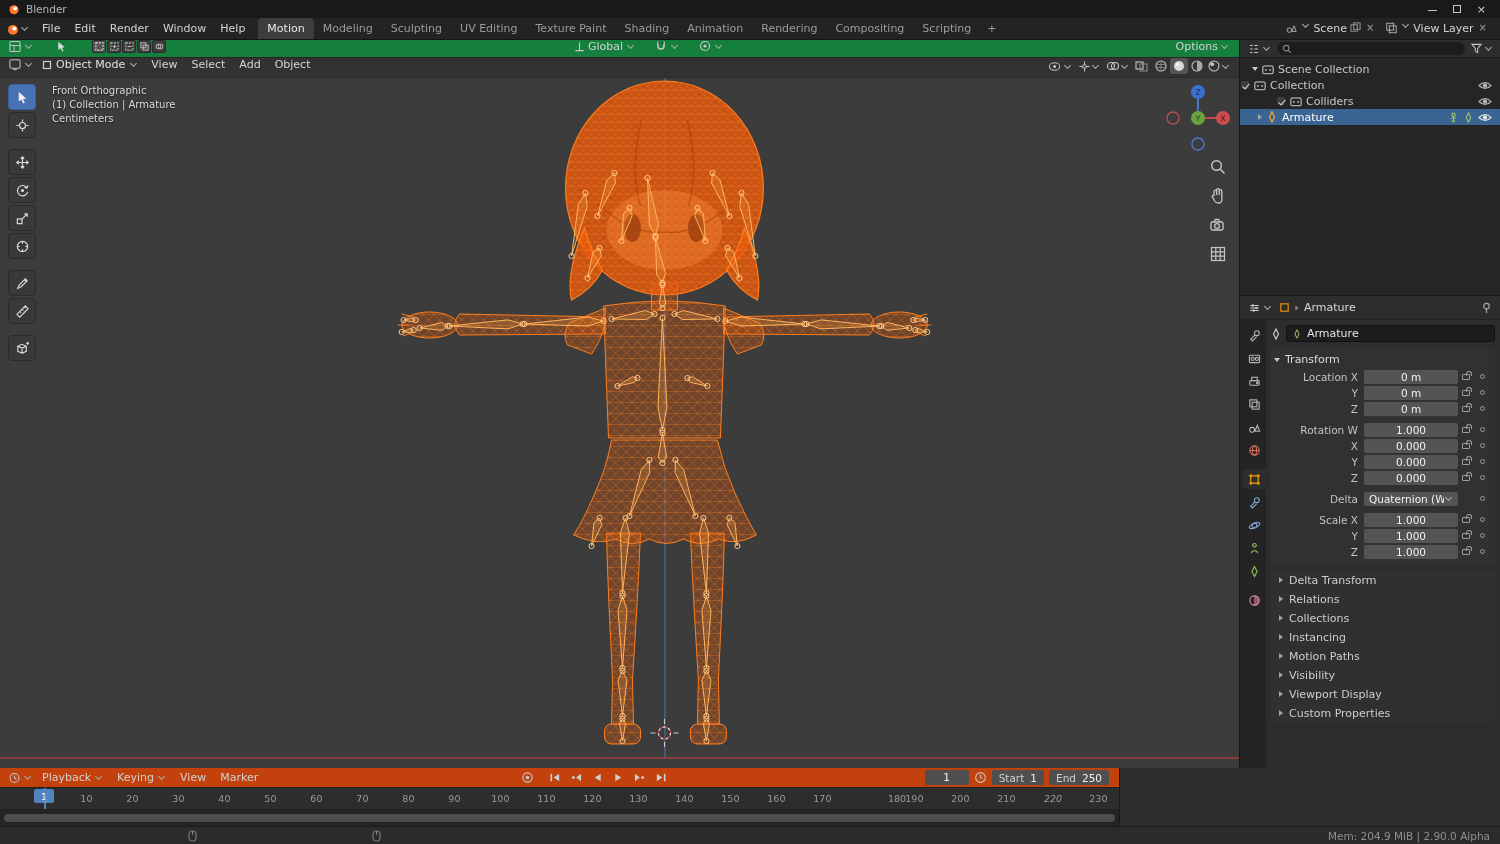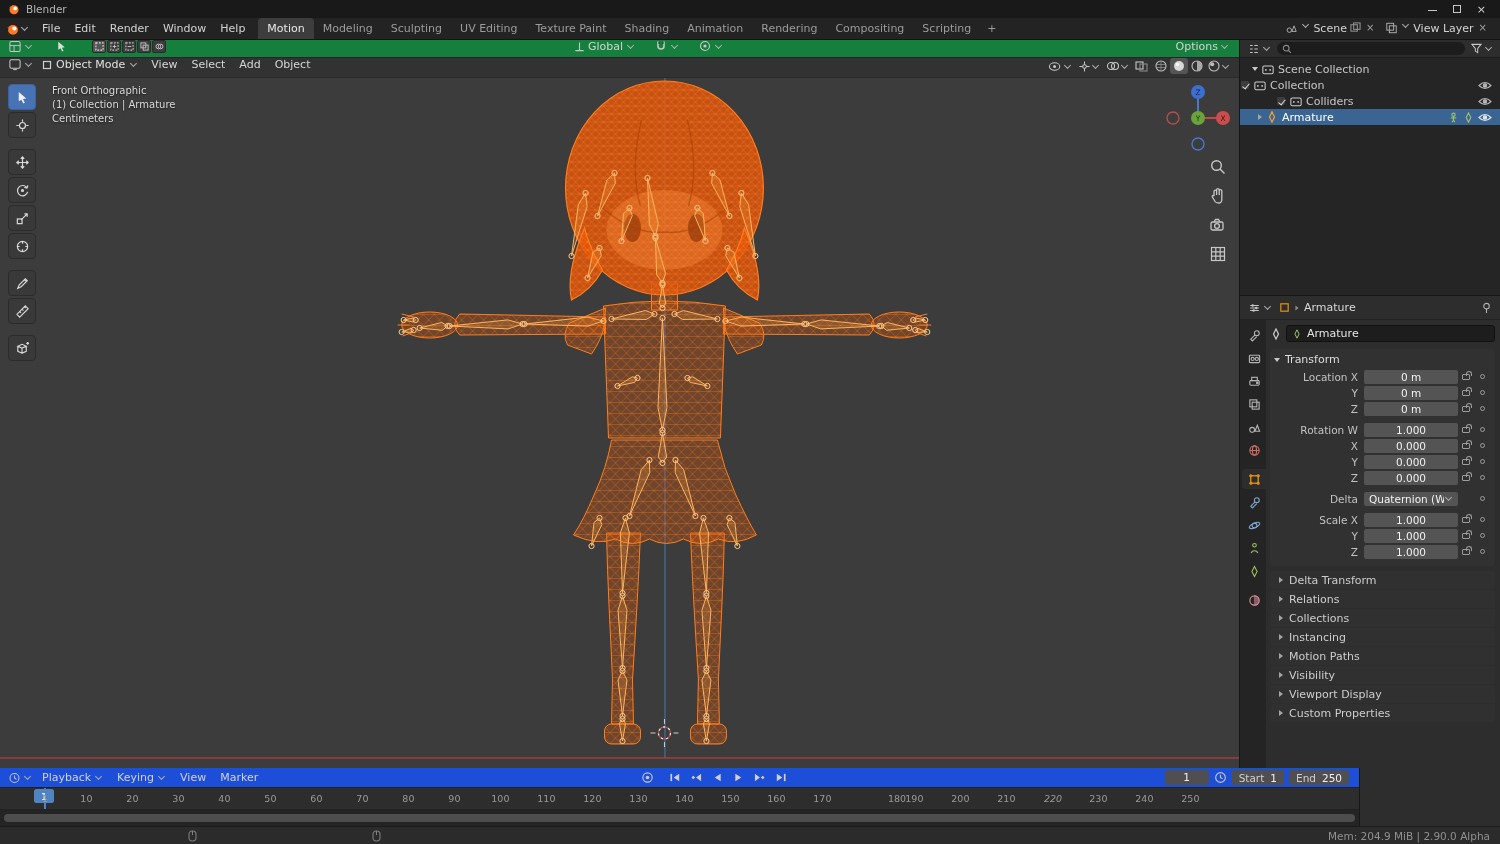--- a/index.html
+++ b/index.html
@@ -101,21 +101,21 @@
 .tdrop .val{flex:1;text-align:center;font-size:10.5px;color:#f2f2f2;white-space:nowrap;overflow:hidden}
 .ticon{flex:0 0 16px;display:flex;justify-content:center;align-items:center}
 .lockico{width:8px;height:6px;border:1px solid #9c9c9c;border-radius:1px;position:relative}
 .lockico::before{content:'';position:absolute;top:-4px;left:3px;width:4px;height:4px;border:1px solid #9c9c9c;border-bottom:none;border-radius:3px 3px 0 0}
 .dotk{width:5px;height:5px;border:1px solid #9c9c9c;border-radius:50%}
 .cpanels{display:flex;flex-direction:column;gap:1px}
 .cpanel{height:18px;background:#303030;display:flex;align-items:center;gap:6px;padding:0 9px;color:#cdcdcd;border-radius:2px}
 
 
 .bottom{display:flex;height:58px;flex:0 0 auto}
-.timeline{width:1360px;display:flex;flex-direction:column;border-right:1px solid #171717;background:#1d4ed8}
+.timeline{width:1120px;display:flex;flex-direction:column;border-right:1px solid #171717;background:#c2410c}
 .tl-header{height:20px;display:flex;align-items:center;padding:0 6px;border-bottom:1px solid #222;gap:2px}
 .tl-menu{display:flex;align-items:center;gap:3px;padding:0 6px;color:#d2d2d2}
 .tl-spacer{flex:1}
 .transport{display:flex;align-items:center;gap:3px}
 .tbtn{width:18px;height:15px;display:flex;align-items:center;justify-content:center;border-radius:2px}
 .tl-fields{display:flex;align-items:center;gap:5px;padding-right:4px}
 .tl-frame{width:44px;height:15px;background:#4f4f4f;border-radius:2px;text-align:center;line-height:15px;color:#f0f0f0;font-size:10.5px}
 .tl-range{height:15px;background:#4f4f4f;border-radius:2px;display:flex;align-items:center;gap:6px;padding:0 7px;font-size:10.5px}
 .tl-range .lab{color:#cfcfcf}.tl-range .val{color:#f0f0f0}
 .tl-ruler{height:22px;position:relative;background:#2d2d2d;border-bottom:1px solid #222;overflow:hidden}

